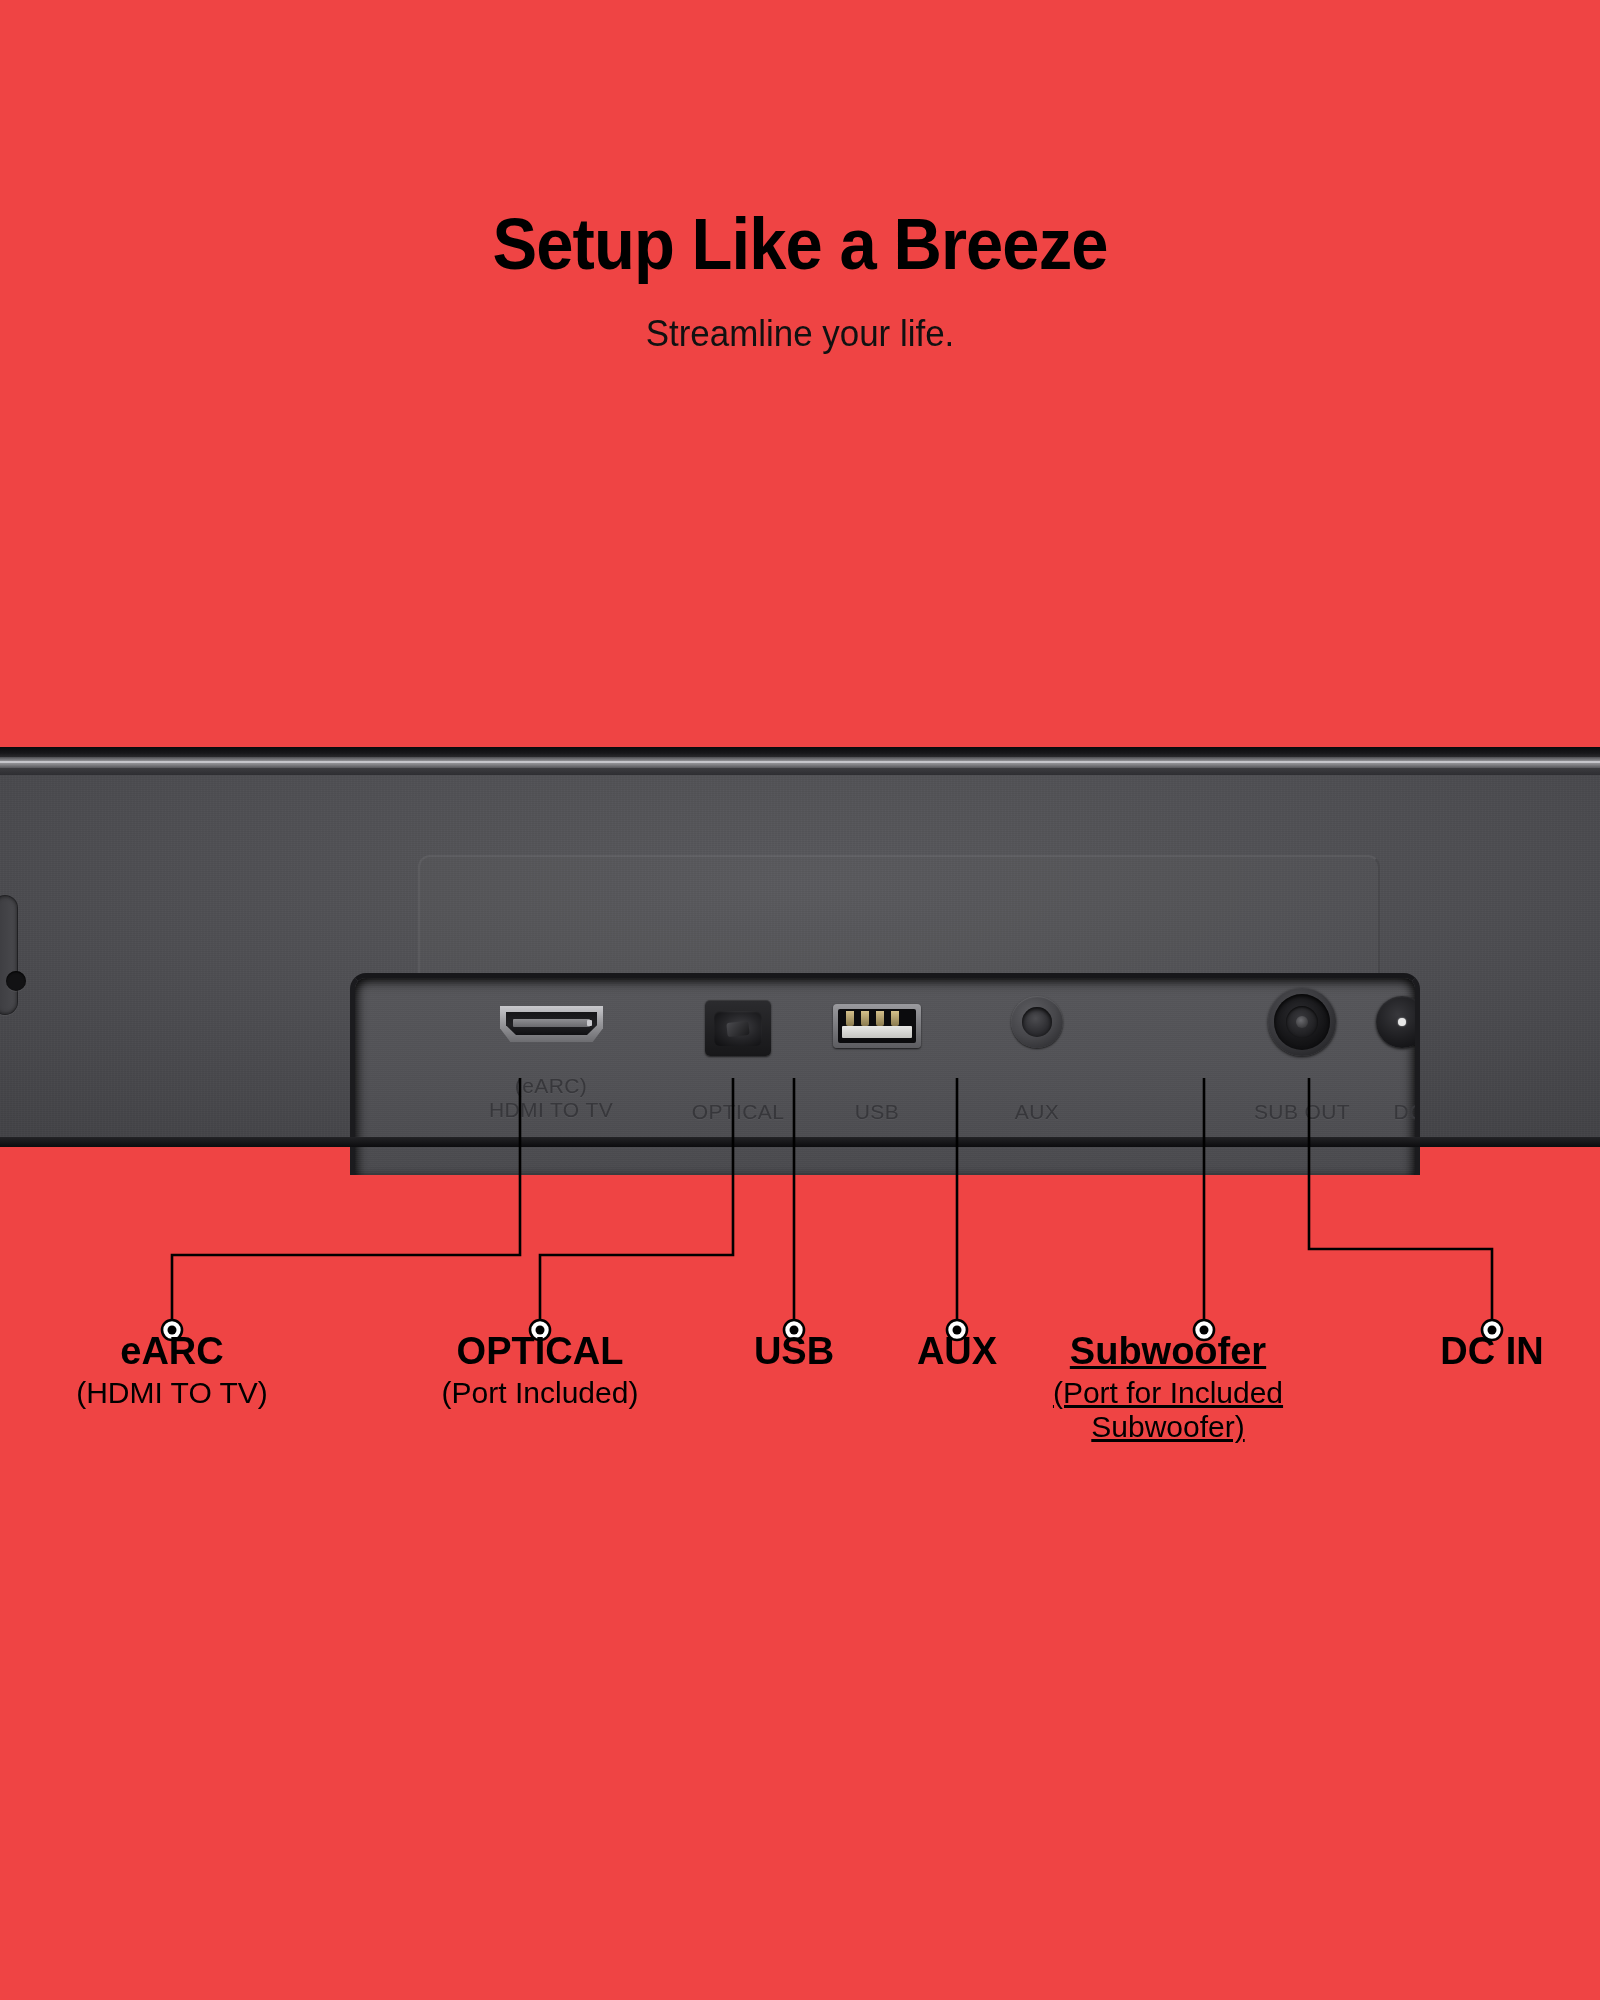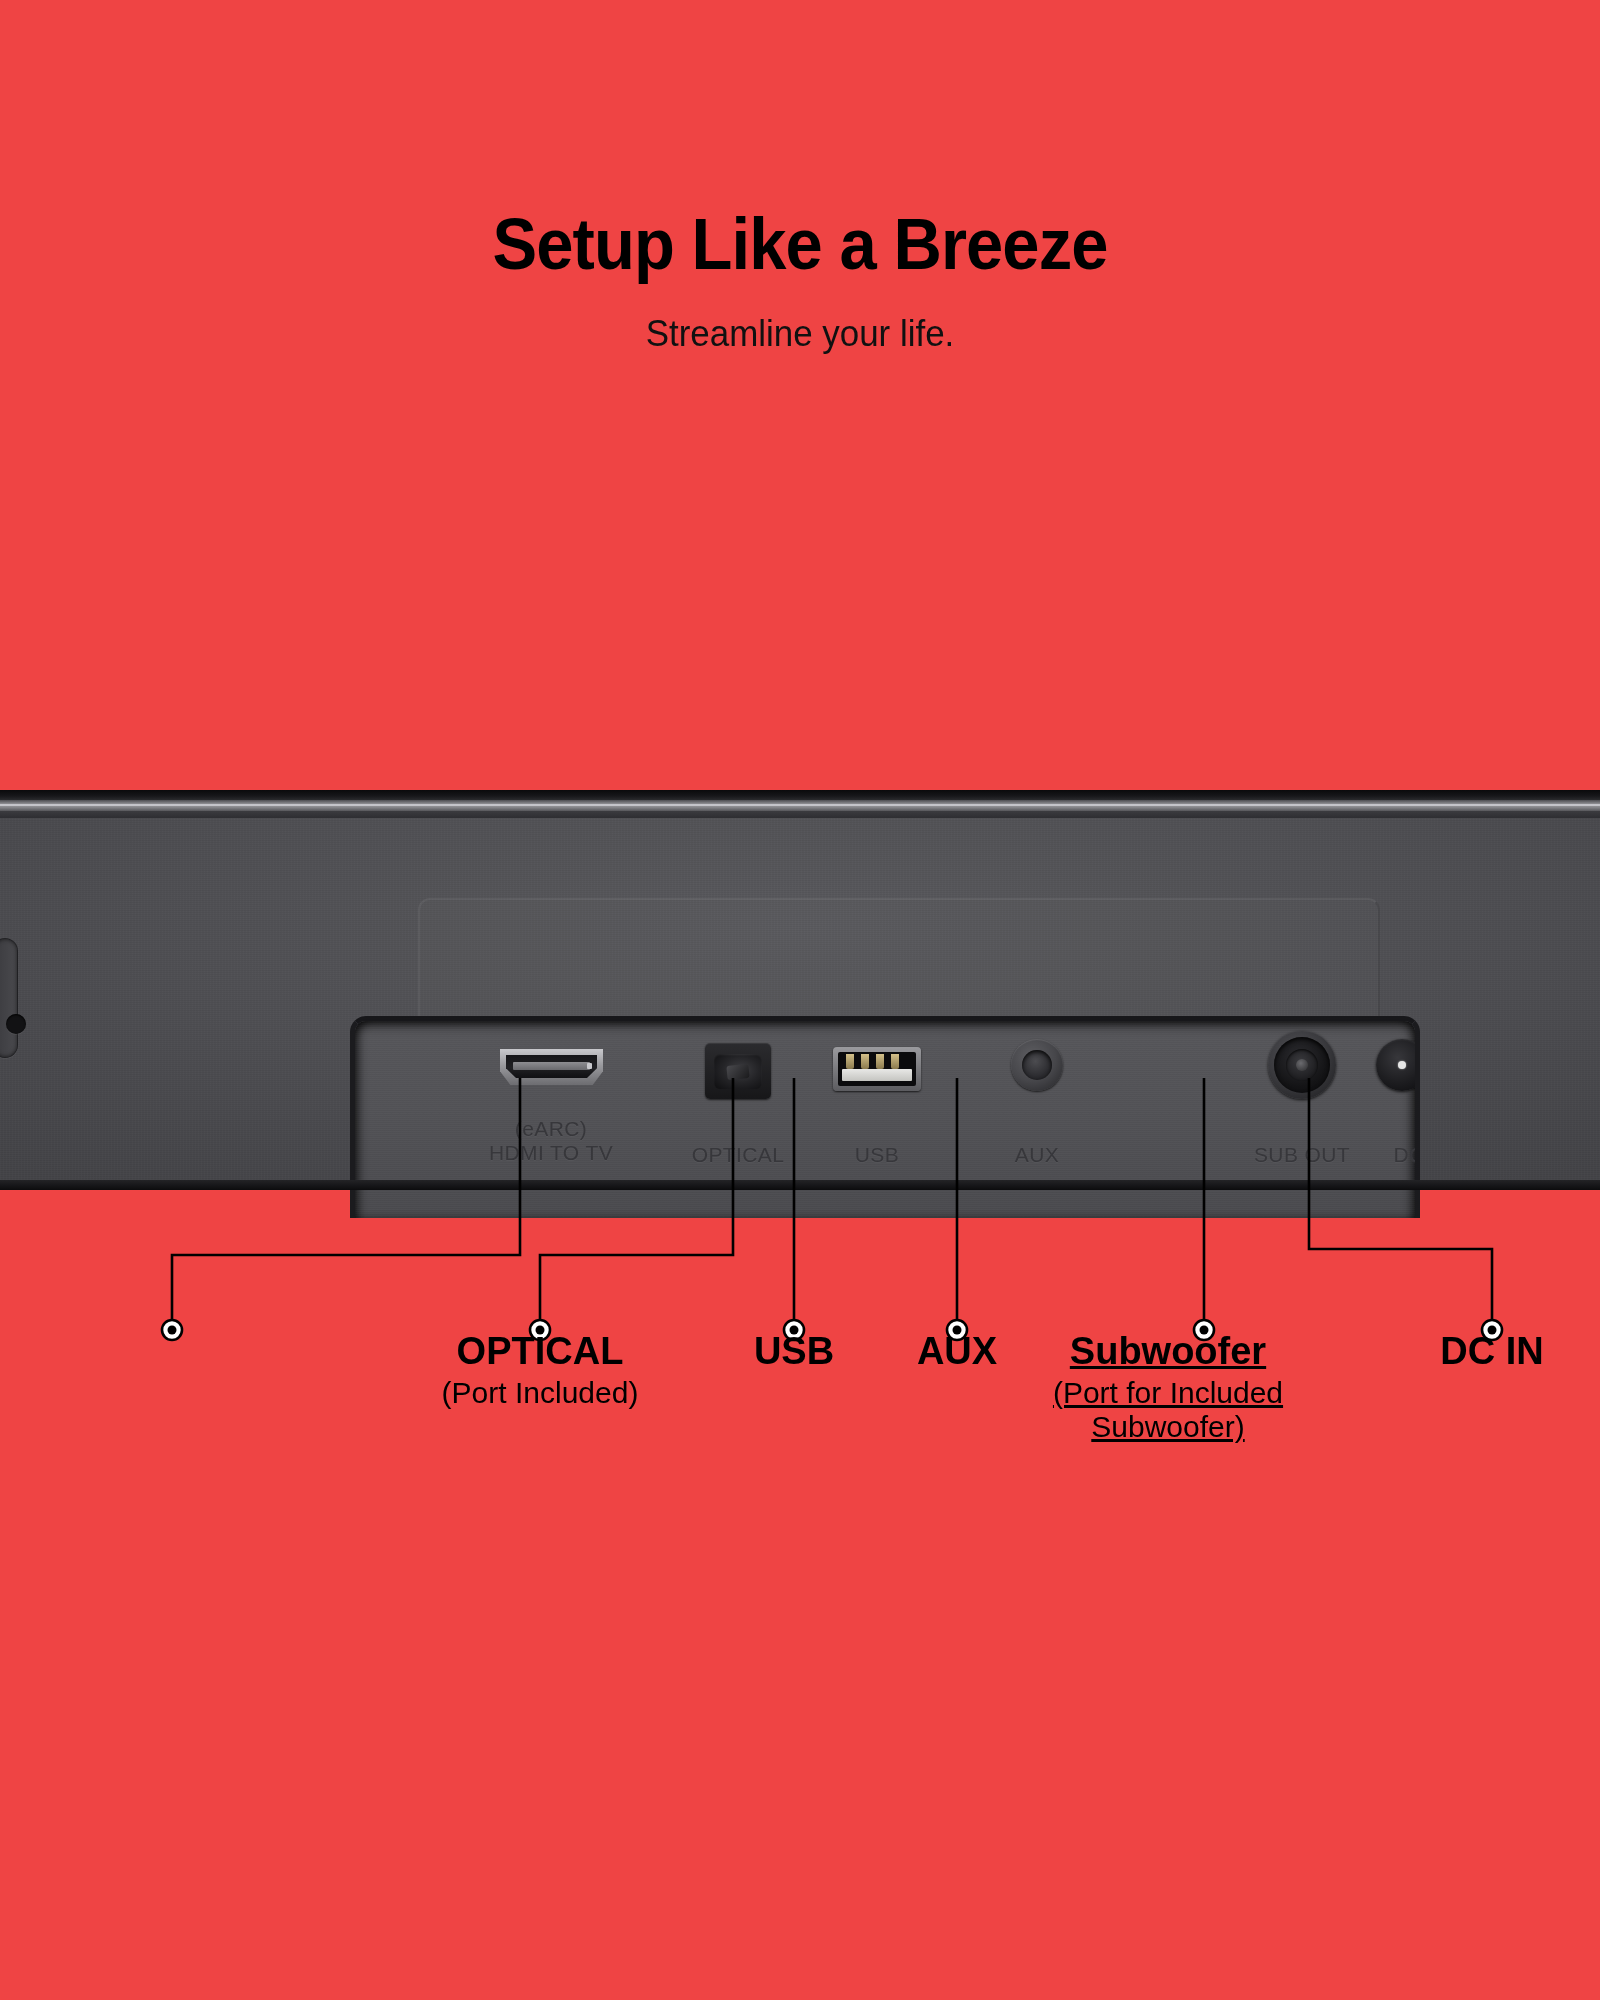--- a/index.html
+++ b/index.html
@@ -20,21 +20,21 @@
     margin-top:208px;
     transform:scaleX(0.93); transform-origin:center;
   }
   .hdr-sub {
     font-size:36px; font-weight:normal; color:#111;
     margin-top:36px; line-height:1;
     transform:scaleX(0.97); transform-origin:center;
   }
 
   
-  .bar-wrap { position:absolute; left:0; top:790px; width:1600px; height:324px; }
+  .bar-wrap { position:absolute; left:0; top:747px; width:1600px; height:324px; }
 
   .bar-top-black {
     position:absolute; left:0; top:0; width:1600px; height:10px;
     background:linear-gradient(to bottom,#0a0a0c 0%,#17171a 60%,#2a2a2d 100%);
   }
   .bar-top-shine {
     position:absolute; left:0; top:10px; width:1600px; height:11px;
     background:linear-gradient(to bottom,#4d4d51 0%,#97979b 40%,#8c8c90 62%,#56565a 100%);
   }
   .bar-top-shine::after{
@@ -355,20 +355,24 @@
       <circle cx="794" cy="1330" r="4.5" fill="#000"></circle>
       <circle cx="957" cy="1330" r="10" fill="#fff" stroke="#000" stroke-width="2.6"></circle>
       <circle cx="957" cy="1330" r="4.5" fill="#000"></circle>
       <circle cx="1204" cy="1330" r="10" fill="#fff" stroke="#000" stroke-width="2.6"></circle>
       <circle cx="1204" cy="1330" r="4.5" fill="#000"></circle>
       <circle cx="1492" cy="1330" r="10" fill="#fff" stroke="#000" stroke-width="2.6"></circle>
       <circle cx="1492" cy="1330" r="4.5" fill="#000"></circle>
     </g>
   </svg>
 
+  <div class="callout" style="left:12px; top:1332px; width:320px;">
+    <div class="co-title">eARC</div>
+    <div class="co-sub">(HDMI TO TV)</div>
+  </div>
 
   <div class="callout" style="left:380px; top:1332px; width:320px;">
     <div class="co-title">OPTICAL</div>
     <div class="co-sub">(Port Included)</div>
   </div>
 
   <div class="callout" style="left:664px; top:1332px; width:260px;">
     <div class="co-title">USB</div>
     <div class="co-sub"></div>
   </div>

